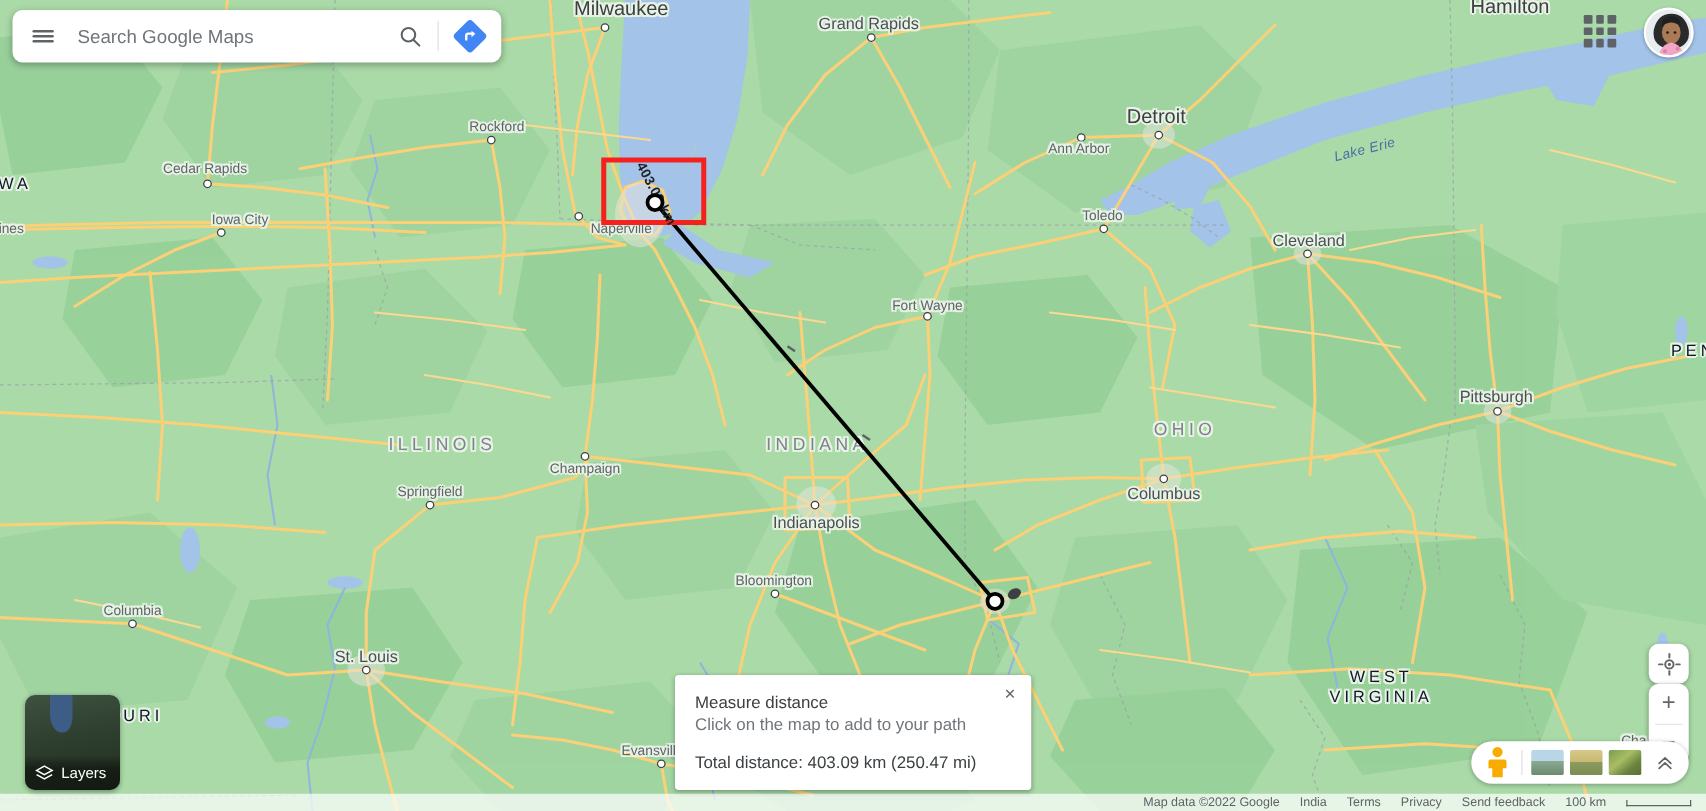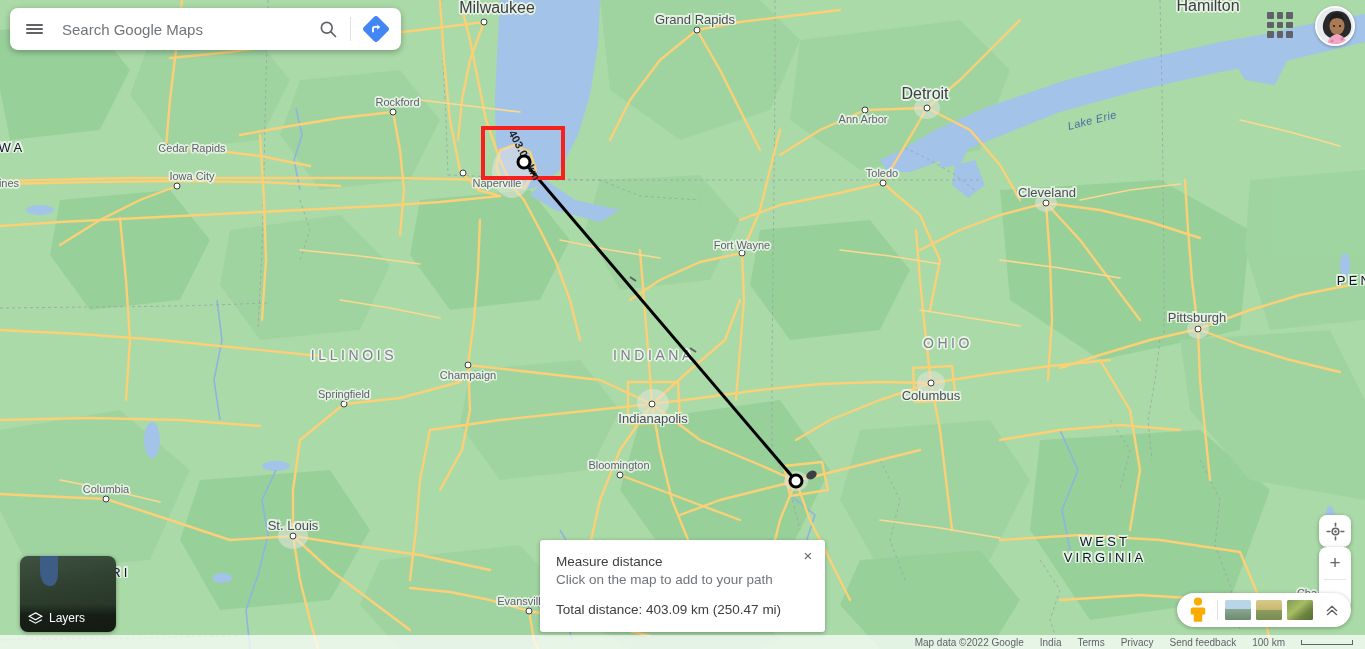--- a/index.html
+++ b/index.html
@@ -95,21 +95,21 @@
   #mp-sub   { font-size:13.5px; color:#70757a; }
   #mp-total { font-size:13.5px; color:#3c4043; margin-top:15px; }
   #mp-close {
     position:absolute; right:6px; top:4px; width:22px; height:22px;
     display:flex; align-items:center; justify-content:center;
     cursor:pointer; color:#5f6368; font-size:15px; line-height:1;
   }
 
   
   #layers-btn {
-    position:absolute; left:20px; bottom:17px; width:96px; height:76px;
+    position:absolute; left:20px; bottom:17px; width:76px; height:76px;
     border-radius:8px; overflow:hidden; cursor:pointer; z-index:35;
     box-shadow:0 1px 4px rgba(0,0,0,.35);
     background:linear-gradient(170deg,#3e5241 0%,#2e3e2f 45%,#22301f 100%);
   }
   #layers-thumb-water {
     position:absolute; left:20px; top:0; width:18px; height:30px;
     background:#3d5c86; border-radius:0 0 40% 50%;
   }
   #layers-label {
     position:absolute; left:0; right:0; bottom:0; height:28px;
@@ -415,21 +415,21 @@
       <div class="citydot" style="left: 484px; top: 22px;"></div>
       <div class="mlabel city-lg" style="left: 497px; top: 8px;">Milwaukee</div>
       <div class="citydot" style="left: 697px; top: 30px;"></div>
       <div class="mlabel city-md" style="left: 695px; top: 19px;">Grand Rapids</div>
       <div class="mlabel city-lg" style="left: 1208px; top: 6px;">Hamilton</div>
       <div class="citydot" style="left: 393px; top: 112px;"></div>
       <div class="mlabel city-sm" style="left: 392px; top: 102px; padding-left: 11px;">Rockford</div>
       <div class="citydot" style="left: 927px; top: 108px;"></div>
       <div class="mlabel city-lg" style="left: 925px; top: 94px;">Detroit</div>
       <div class="citydot" style="left: 166px; top: 147px;"></div>
-      <div class="mlabel city-sm" style="left: 164px; top: 148px; margin-left: 28px;">Cedar Rapids</div>
+      <div class="mlabel city-sm" style="left: 164px; top: 135px;">Cedar Rapids</div>
       <div class="citydot" style="left: 865px; top: 110px;"></div>
       <div class="mlabel city-sm" style="left: 863px; top: 119px;">Ann Arbor</div>
       <div class="citydot" style="left: 177px; top: 186px;"></div>
       <div class="mlabel city-sm" style="left: 192px; top: 176px;">Iowa City</div>
       <div class="citydot" style="left: 463px; top: 173px;"></div>
       <div class="mlabel city-sm" style="left: 475px; top: 183px; padding-left: 44px;">Naperville</div>
       <div class="citydot" style="left: 883px; top: 183px;"></div>
       <div class="mlabel city-sm" style="left: 882px; top: 173px;">Toledo</div>
       <div class="citydot" style="left: 1046px; top: 203px;"></div>
       <div class="mlabel city-md" style="left: 1047px; top: 192px;">Cleveland</div>

